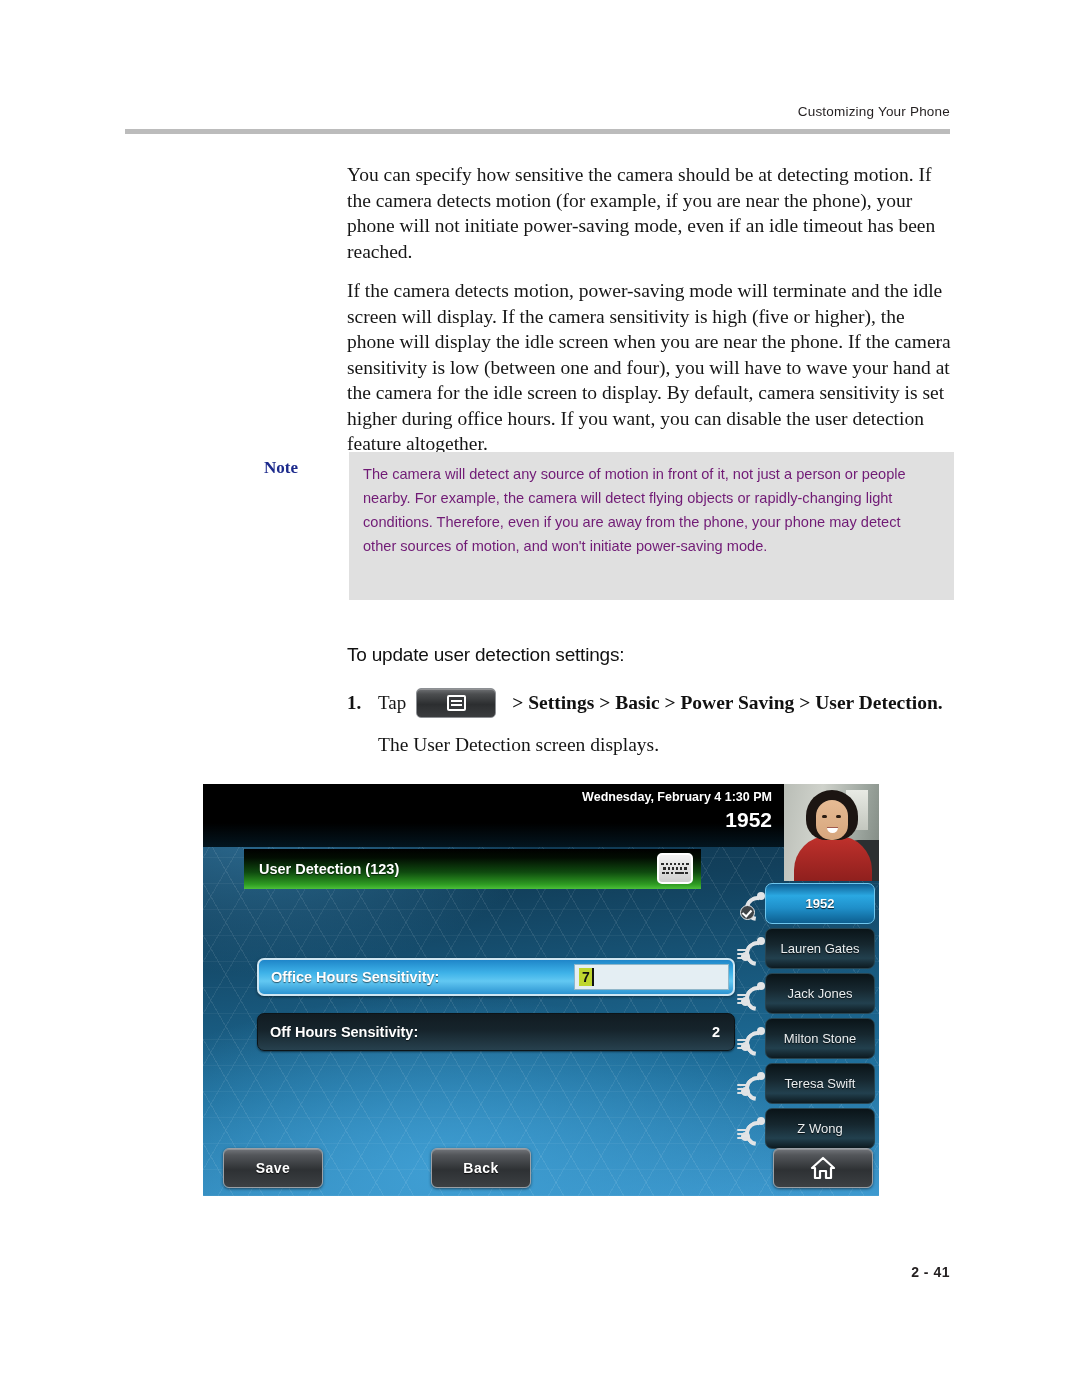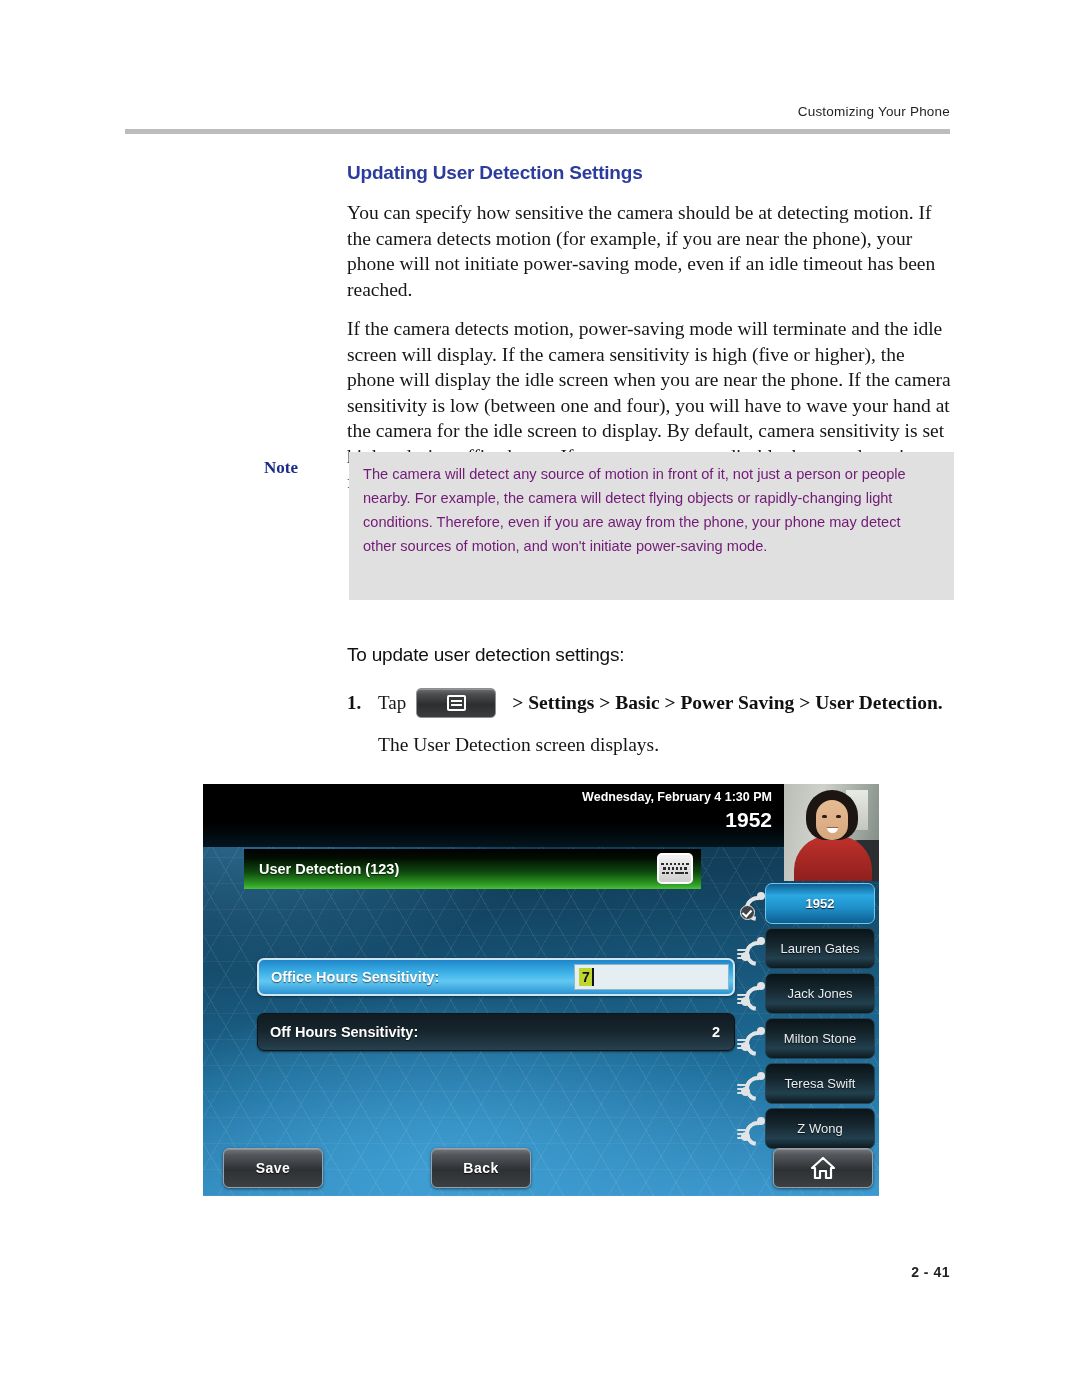--- a/index.html
+++ b/index.html
@@ -480,21 +480,20 @@
     letter-spacing: 0.5px;
   }
 </style>
 </head>
 <body>
 
 <div class="page-header-text">Customizing Your Phone</div>
 <div class="header-rule"></div>
 
 <div class="content">
-  <h1 class="section-title">Updating User Detection Settings</h1>
   <p class="body-para">You can specify how sensitive the camera should be at detecting motion. If the camera detects motion (for example, if you are near the phone), your phone will not initiate power-saving mode, even if an idle timeout has been reached.</p>
   <p class="body-para">If the camera detects motion, power-saving mode will terminate and the idle screen will display. If the camera sensitivity is high (five or higher), the phone will display the idle screen when you are near the phone. If the camera sensitivity is low (between one and four), you will have to wave your hand at the camera for the idle screen to display. By default, camera sensitivity is set higher during office hours. If you want, you can disable the user detection feature altogether.</p>
 </div>
 
 <div class="note-wrap">
   <div class="note-label">Note</div>
   <div class="note-box">
     <p>The camera will detect any source of motion in front of it, not just a person or people nearby. For example, the camera will detect flying objects or rapidly-changing light conditions. Therefore, even if you are away from the phone, your phone may detect other sources of motion, and won't initiate power-saving mode.</p>
   </div>
 </div>

